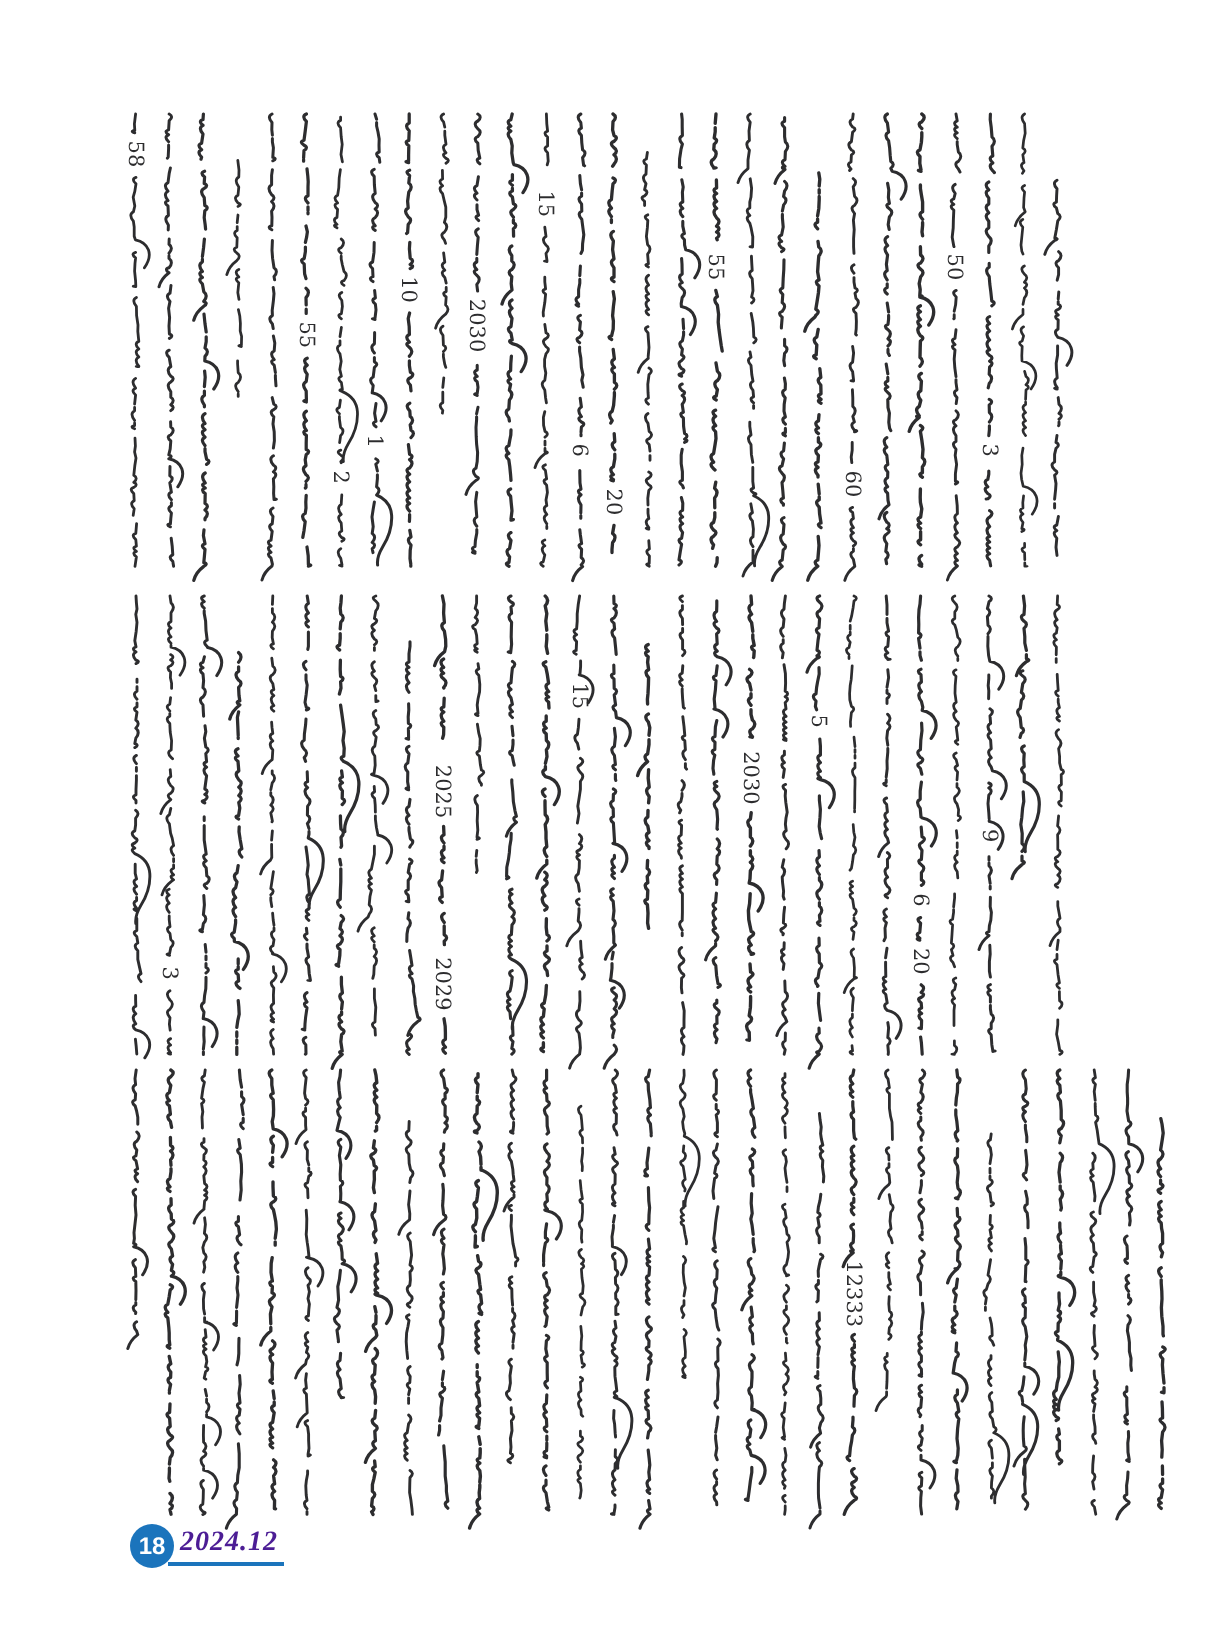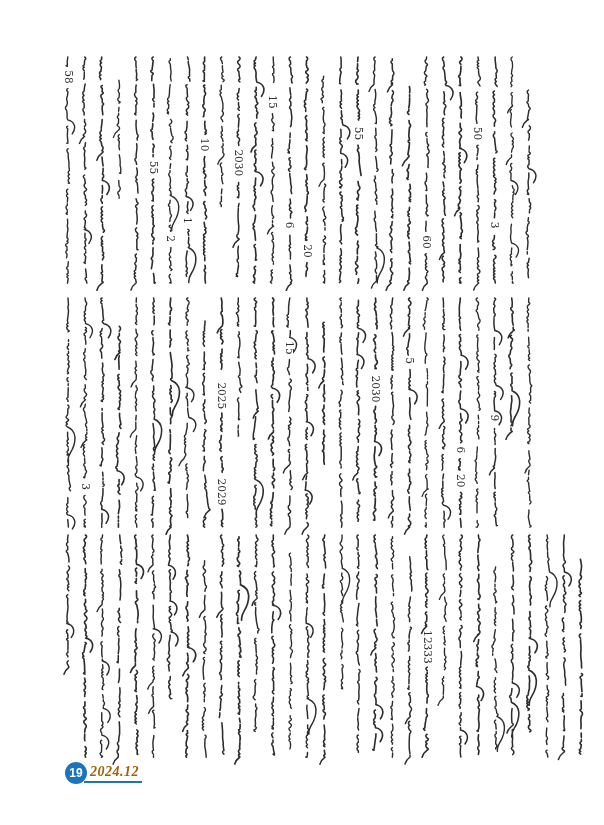--- a/index.html
+++ b/index.html
@@ -38,22 +38,22 @@
     font-size:14px;
     letter-spacing:.5px;
   }
   svg.block{position:absolute;overflow:visible;}
 </style>
 </head>
 <body>
 
 <div class="page" style="background: rgb(255, 255, 255);">
   <div class="footer">
-    <span class="badge" style="background: rgb(27, 116, 188);">19</span>
-    <span class="issue" style="color: #a16207; border-bottom: 2px solid rgb(27, 116, 188);">2024.12</span>
+    <span class="badge" style="background: rgb(27, 116, 188);">18</span>
+    <span class="issue" style="color: #4c1d95; border-bottom: 2px solid rgb(27, 116, 188);">2024.12</span>
   </div>
 <svg class="block" width="494" height="244" style="left: 61px; top: 57px;">
       <g fill="none" stroke="#1d1d1f" stroke-width="1.40" stroke-linecap="round" stroke-linejoin="round" opacity="0.93">
         <path d="M6.8 0.0l-0.6 4.9l0.2 3.3q-2.6 0.4 0 1.2M7.0 31.7q-2.6 0.9 0 3.2l-0.6 3.8l-0.8 2.9l0.8 4.4l-0.7 2.9q-2.6 1.4 0 4.7l0.4 2.9l-0.0 4.6l0.6 1.8q5 1 6.5 5q1.5 4 -2 9M6.8 69.2q-2.6 0.8 0 2.7l-0.3 2.8l-0.2 3.9l0.5 4.9l0.1 2.5q-2.6 0.1 0 0.3M7.2 91.7q-2.6 1.3 0 4.5l0.1 4.6l0.7 4.7l-0.1 3.2l0.5 5.0q-2.6 1.1 0 3.8q-2.6 1.2 0 4.0q-2.6 1.4 0 4.6q-2.6 0.1 0 0.2M6.8 132.2q-2.6 1.5 0 4.9q-2.6 1.0 0 3.4l-0.5 4.5m0 1.7l0 1.7q-2.6 1.4 0 4.8m0 1.3l0 1.3q-2.6 0.5 0 1.6M6.5 162.1l0.2 3.9l-0.4 3.0l0.7 3.0l-0.6 3.9l-0.5 4.7q2.4 1.5 0 3.6q2.4 1.0 0 2.5q-2.6 0.9 0 3.1l0.2 3.6q-2.6 1.2 0 3.9l-0.5 3.4M7.3 204.8l-0.4 4.9q-2.6 0.9 0 3.1l0.3 3.3q-2.6 0.8 0 2.6q-2.6 0.8 0 2.7l-0.7 4.8"></path>
         <text transform="translate(3.5 13.3) rotate(90)" font-size="10.5" font-family="&quot;DejaVu Serif&quot;, serif" fill="#1d1d1f" stroke="none">58</text>
       </g>
       <g fill="none" stroke="#1d1d1f" stroke-width="1.49" stroke-linecap="round" stroke-linejoin="round" opacity="0.93">
         <path d="M23.6 0.0q2.4 1.3 0 3.3l-0.3 4.6q-2.6 0.8 0 2.5q-2.6 1.0 0 3.5m0 1.7l0 1.7l-0.2 4.2l-0.4 0.6M24.2 27.0l-0.6 2.7l-0.6 4.6q-2.6 1.3 0 4.3q-2.6 1.4 0 4.7q-2.6 0.8 0 2.7l0.2 4.7q-2.6 1.5 0 4.9l-0.1 2.4M23.6 62.5l-0.1 2.6q2.4 1.8 0 4.5m0 1.3l0 1.3q2.4 1.9 0 4.7q-2.6 0.7 0 2.5q-4 3 -5 7M24.5 85.7l-0.5 3.9q-2.6 1.2 0 4.1l-0.7 3.5l0.5 4.6l-0.3 4.2l0.2 4.0q2.4 0.9 0 2.2M23.6 118.1q-2.6 1.1 0 3.6l0.8 4.6q-2.6 1.4 0 4.8q2.4 1.2 0 2.9q-2.6 1.4 0 4.8l0.0 2.8q2.4 1.5 0 3.8q2.4 1.2 0 2.9M24.3 153.9l0.1 2.6q2.4 1.5 0 3.9q-2.6 0.9 0 3.1l-0.3 3.9l-0.7 3.0q2.4 0.8 0 2.0q5 1 6.5 5q1.5 4 -2 9M24.0 176.3l-0.1 4.6q2.4 1.4 0 3.5l0.8 4.7q-2.6 1.1 0 3.8m0 1.5l0 1.5q-2.6 1.1 0 3.6l-0.3 2.8l-0.2 2.6q-2.6 0.4 0 1.5M24.6 212.1l0.5 4.0l0.3 4.3q-2.6 1.0 0 3.3l0.4 2.4"></path>
       </g>
       <g fill="none" stroke="#1d1d1f" stroke-width="1.61" stroke-linecap="round" stroke-linejoin="round" opacity="0.93">

